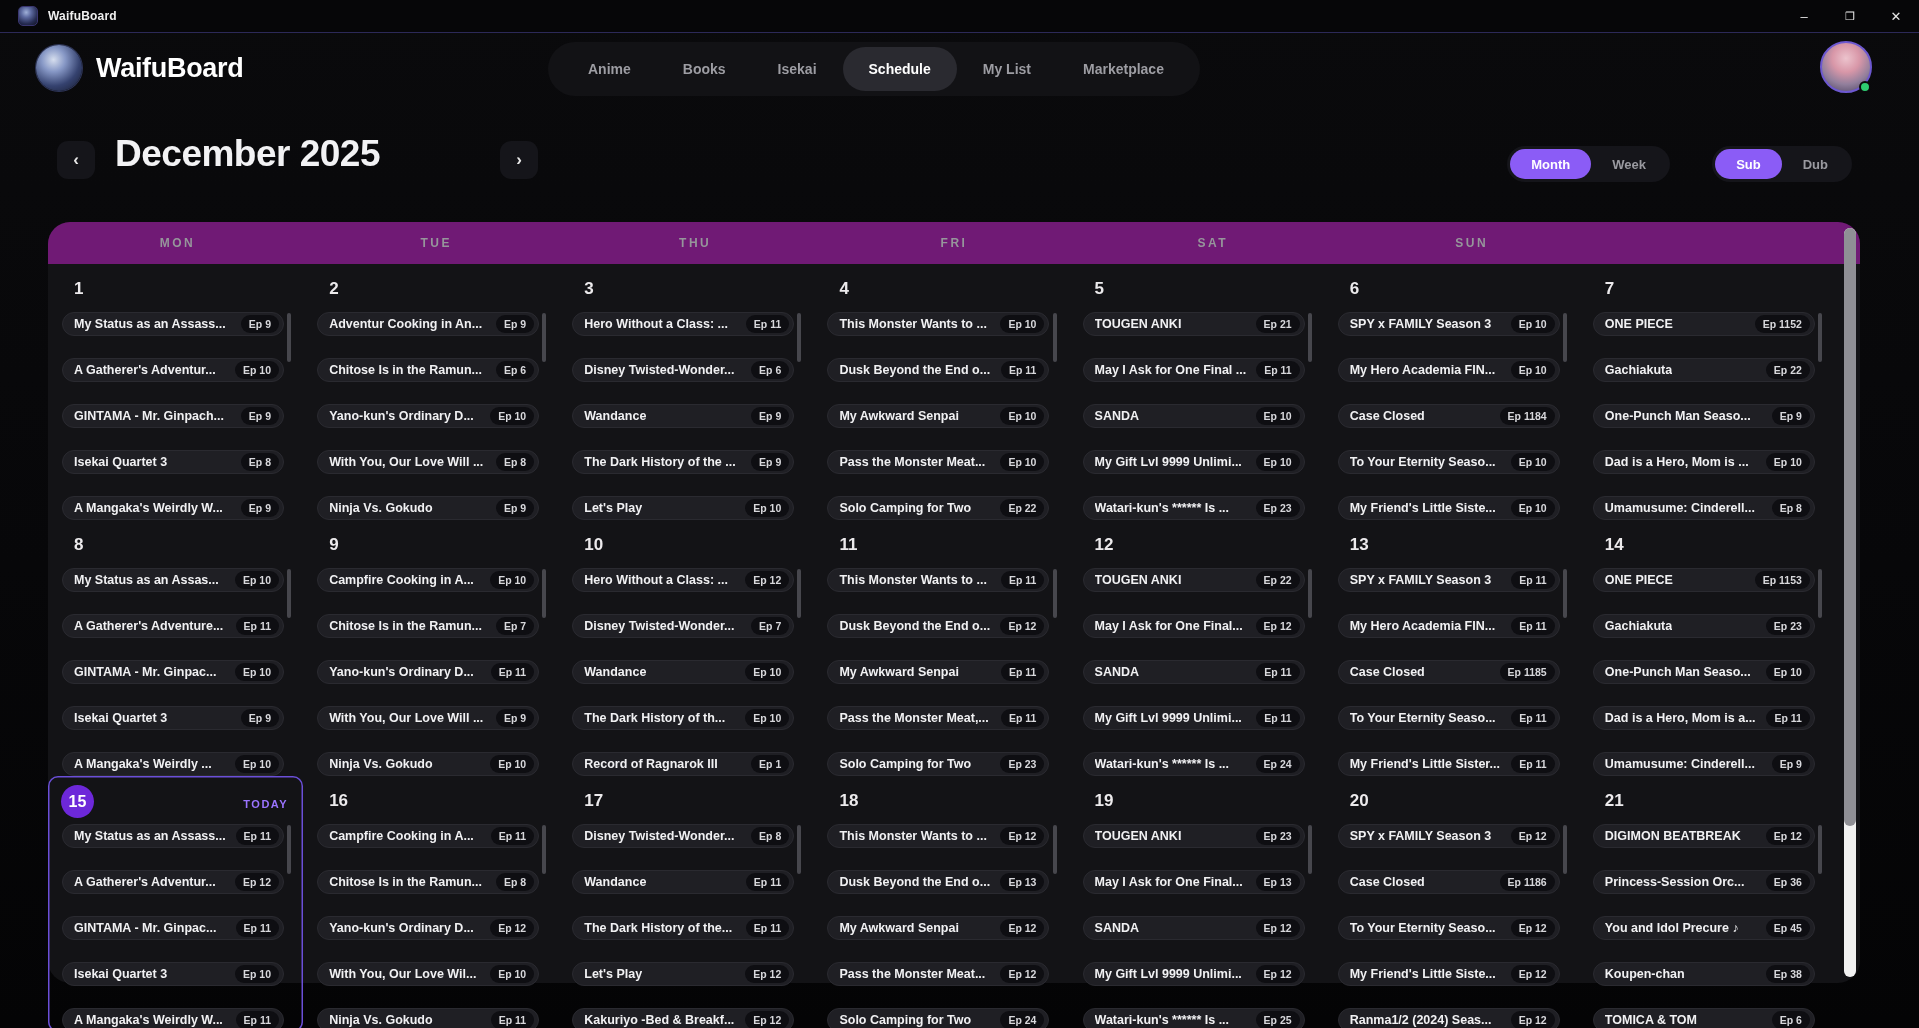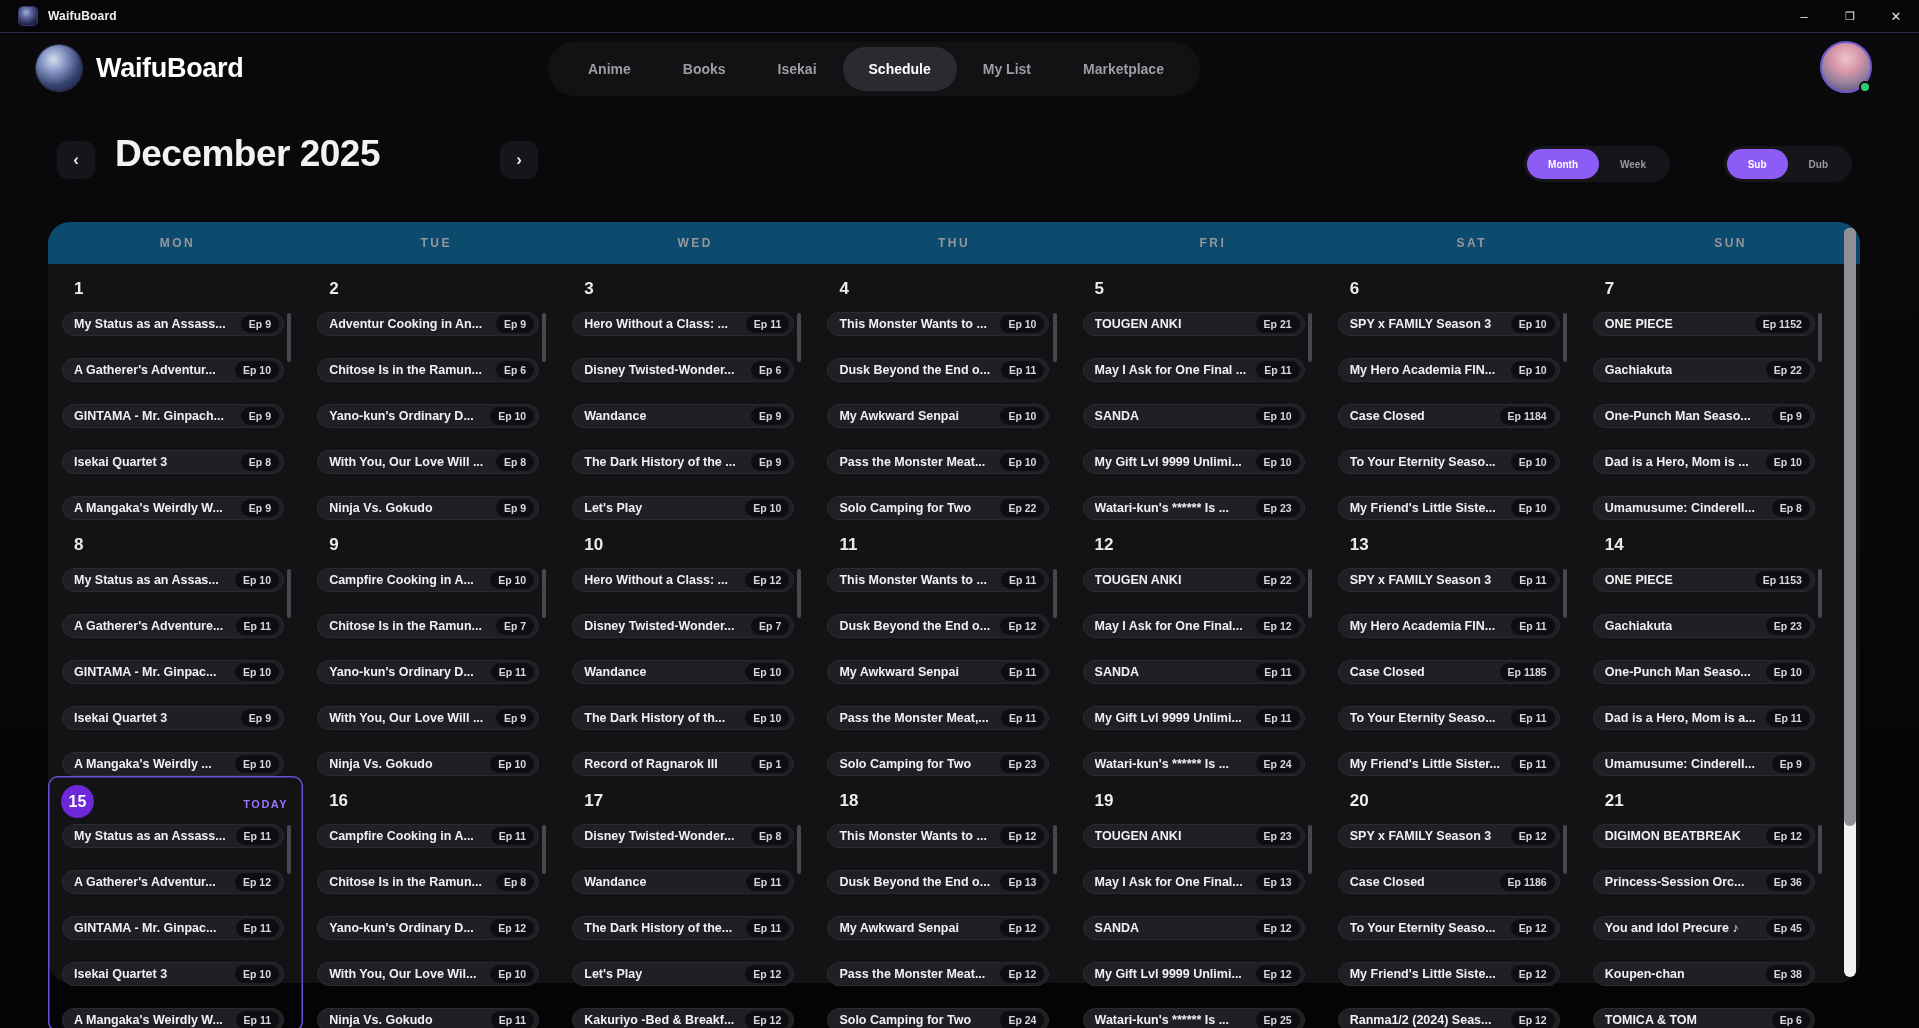--- a/index.html
+++ b/index.html
@@ -71,30 +71,30 @@
     letter-spacing:-0.5px; color:#f2f2f4;
   }
   .toggle-group{
     position:absolute; top:39px; height:36px; background:#15151a; border-radius:18px;
     display:flex; align-items:center; padding:3px;
   }
   .toggle-group.view{ right:249px; }
   .toggle-group.audio{ right:67px; }
   .toggle{
     height:30px; border-radius:15px; display:flex; align-items:center;
-    padding:6px 21px; font-size:10px; font-weight:800; color:#9a9aa0; cursor:pointer; white-space:nowrap;
+    padding:6px 21px; font-size:13px; font-weight:800; color:#9a9aa0; cursor:pointer; white-space:nowrap;
   }
   .toggle.active{ background:#8b5cf6; color:#ffffff; }
   
   .calendar-panel{
     position:absolute; left:48px; top:222px; width:1812px; height:761px;
     background:#131316; border-radius:22px;
   }
   .weekday-row{
-    position:absolute; top:0; left:0; right:0; height:42px; background:#0c4a6e;
+    position:absolute; top:0; left:0; right:0; height:42px; background:#701a75;
     border-radius:22px 22px 0 0; display:grid; grid-template-columns:repeat(7,1fr);
   }
   .weekday{
     display:flex; align-items:center; justify-content:center;
     font-size:12px; font-weight:800; letter-spacing:2.5px; color:#96969b;
   }
   .cal-grid{
     position:absolute; top:42px; left:0; right:26px; bottom:0;
     display:grid; grid-template-columns:repeat(7,1fr); grid-template-rows:repeat(4,1fr);
   }
@@ -181,21 +181,20 @@
     <div class="toggle-group audio" id="audio-toggle">
         <div class="toggle active">Sub</div>
         <div class="toggle">Dub</div>
       </div>
   </div>
 
   <div class="calendar-panel">
     <div class="weekday-row" id="weekday-row">
         <div class="weekday">MON</div>
         <div class="weekday">TUE</div>
-        <div class="weekday">WED</div>
         <div class="weekday">THU</div>
         <div class="weekday">FRI</div>
         <div class="weekday">SAT</div>
         <div class="weekday">SUN</div>
       </div>
     <div class="cal-grid" id="cal-grid">
         <div class="cell">
           <div class="day-num">1</div>
           <div class="chips">
             <div class="chip">

